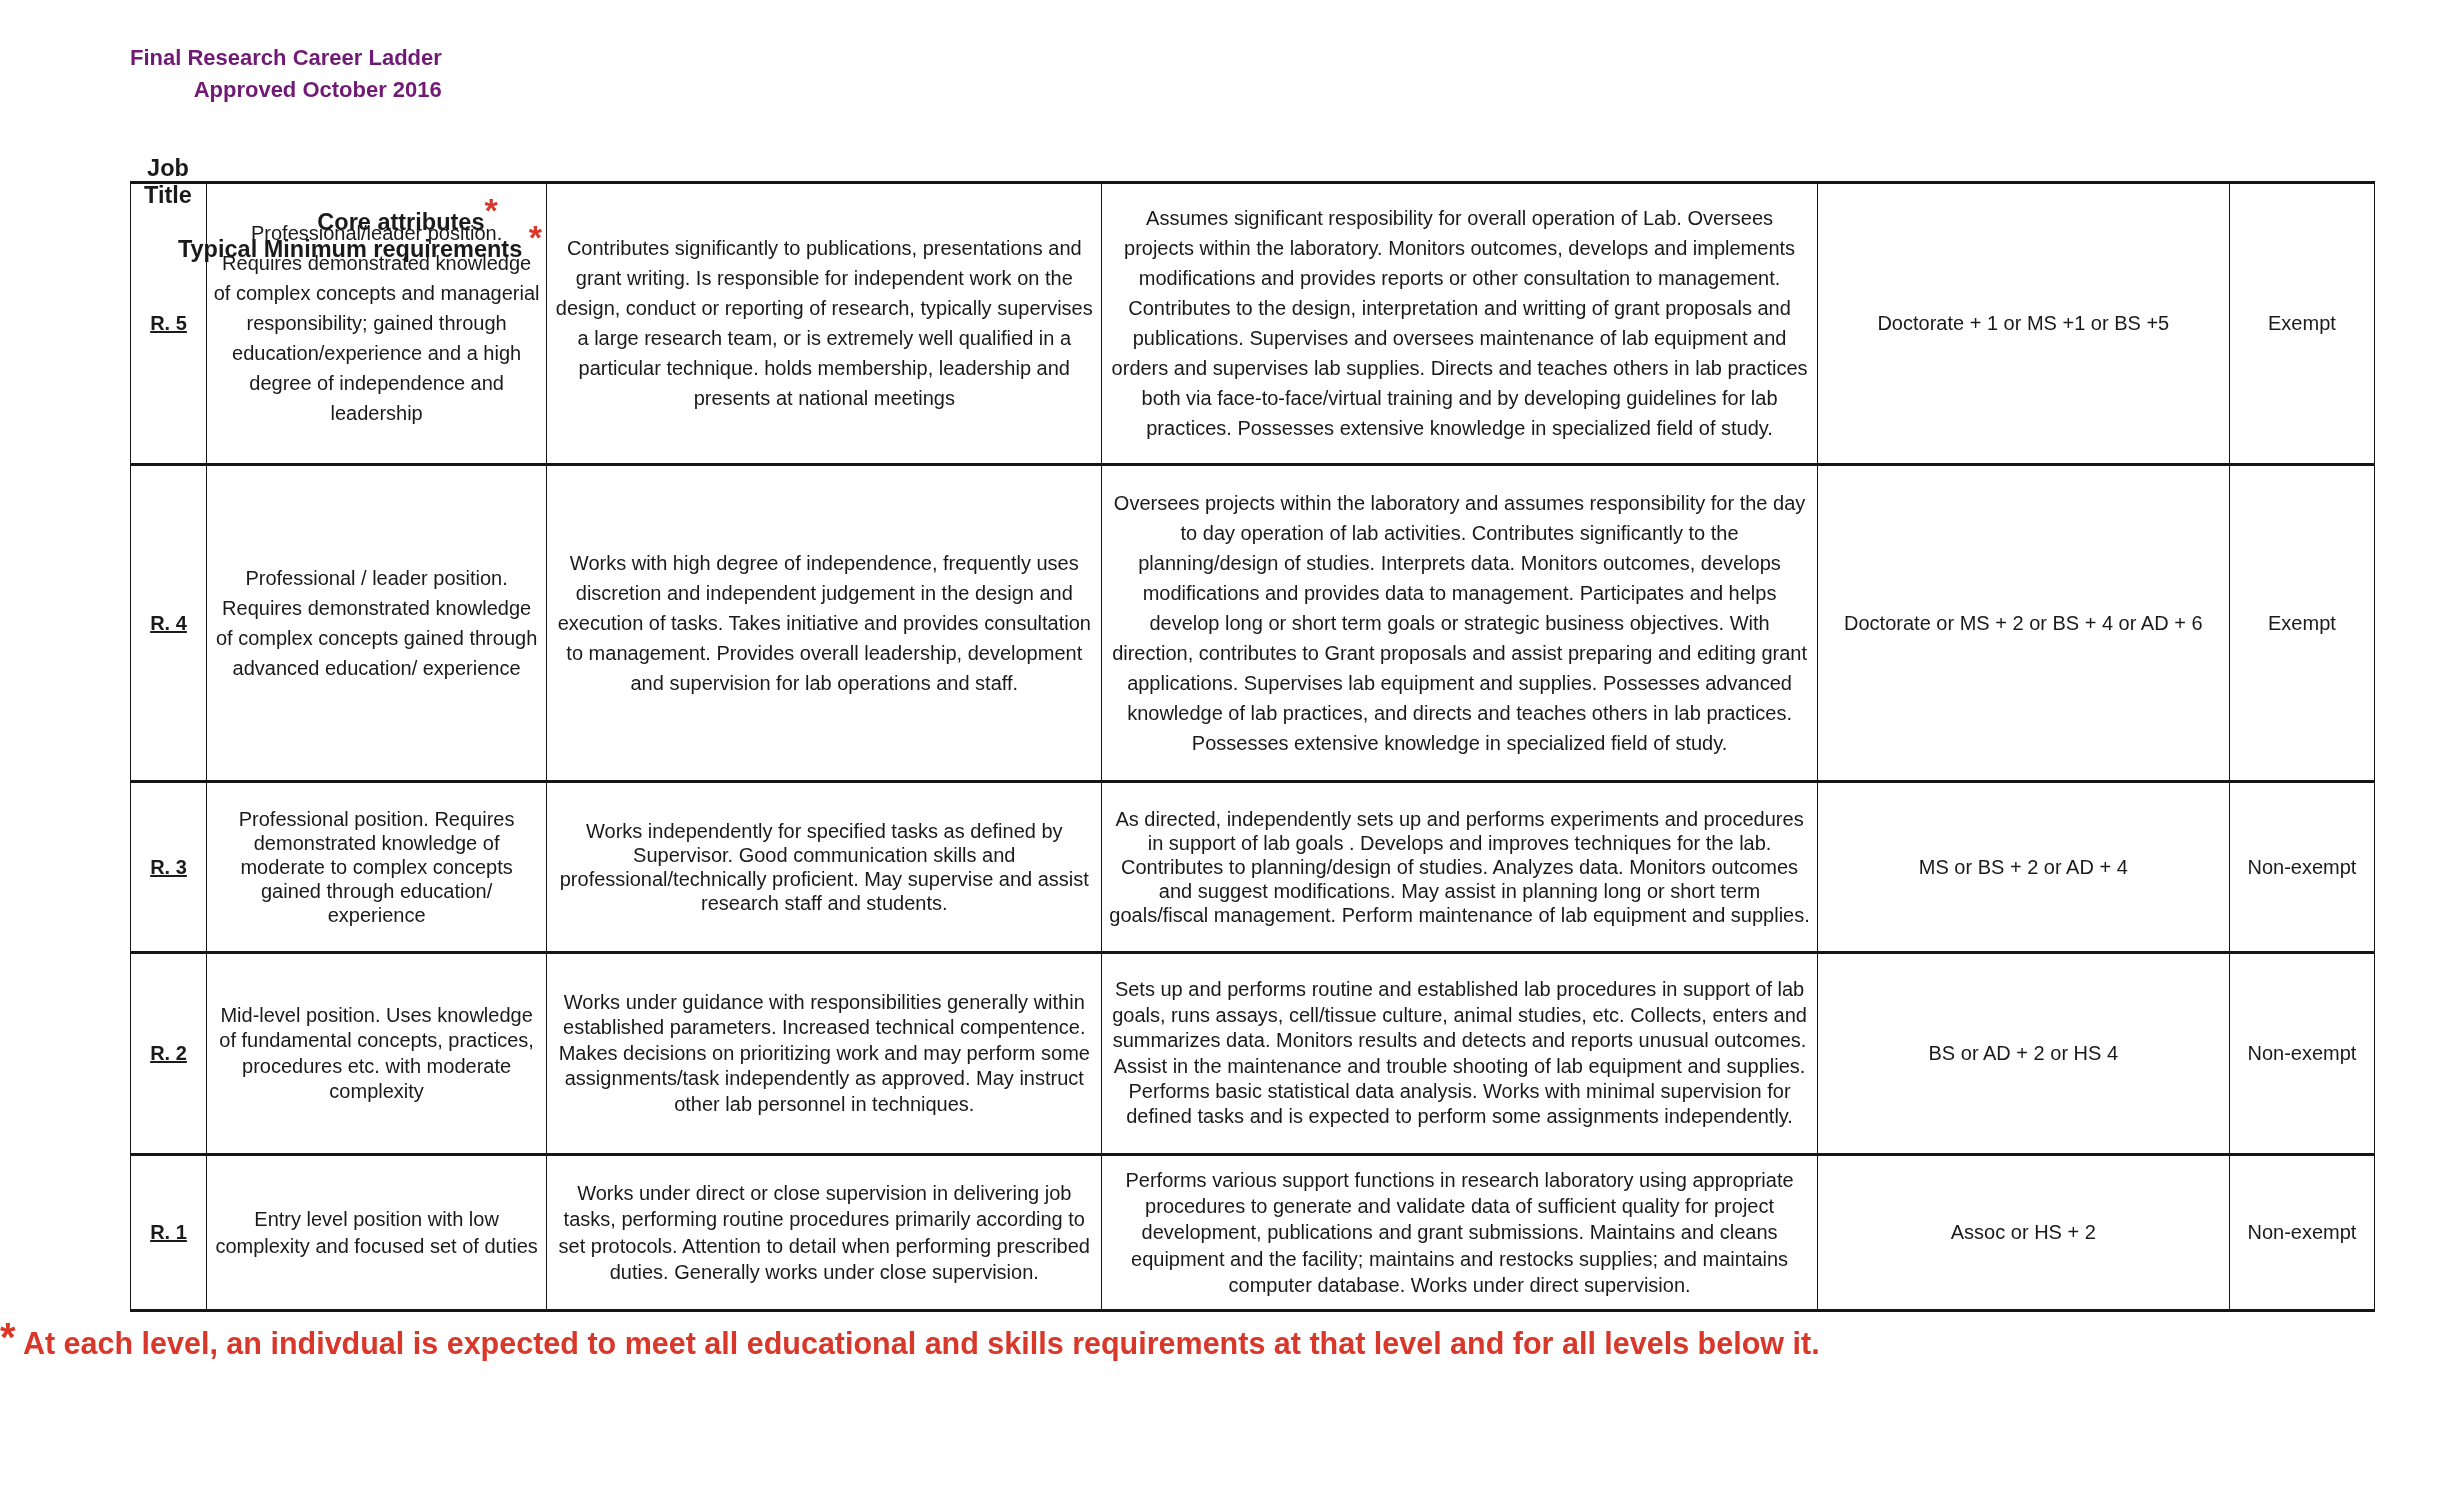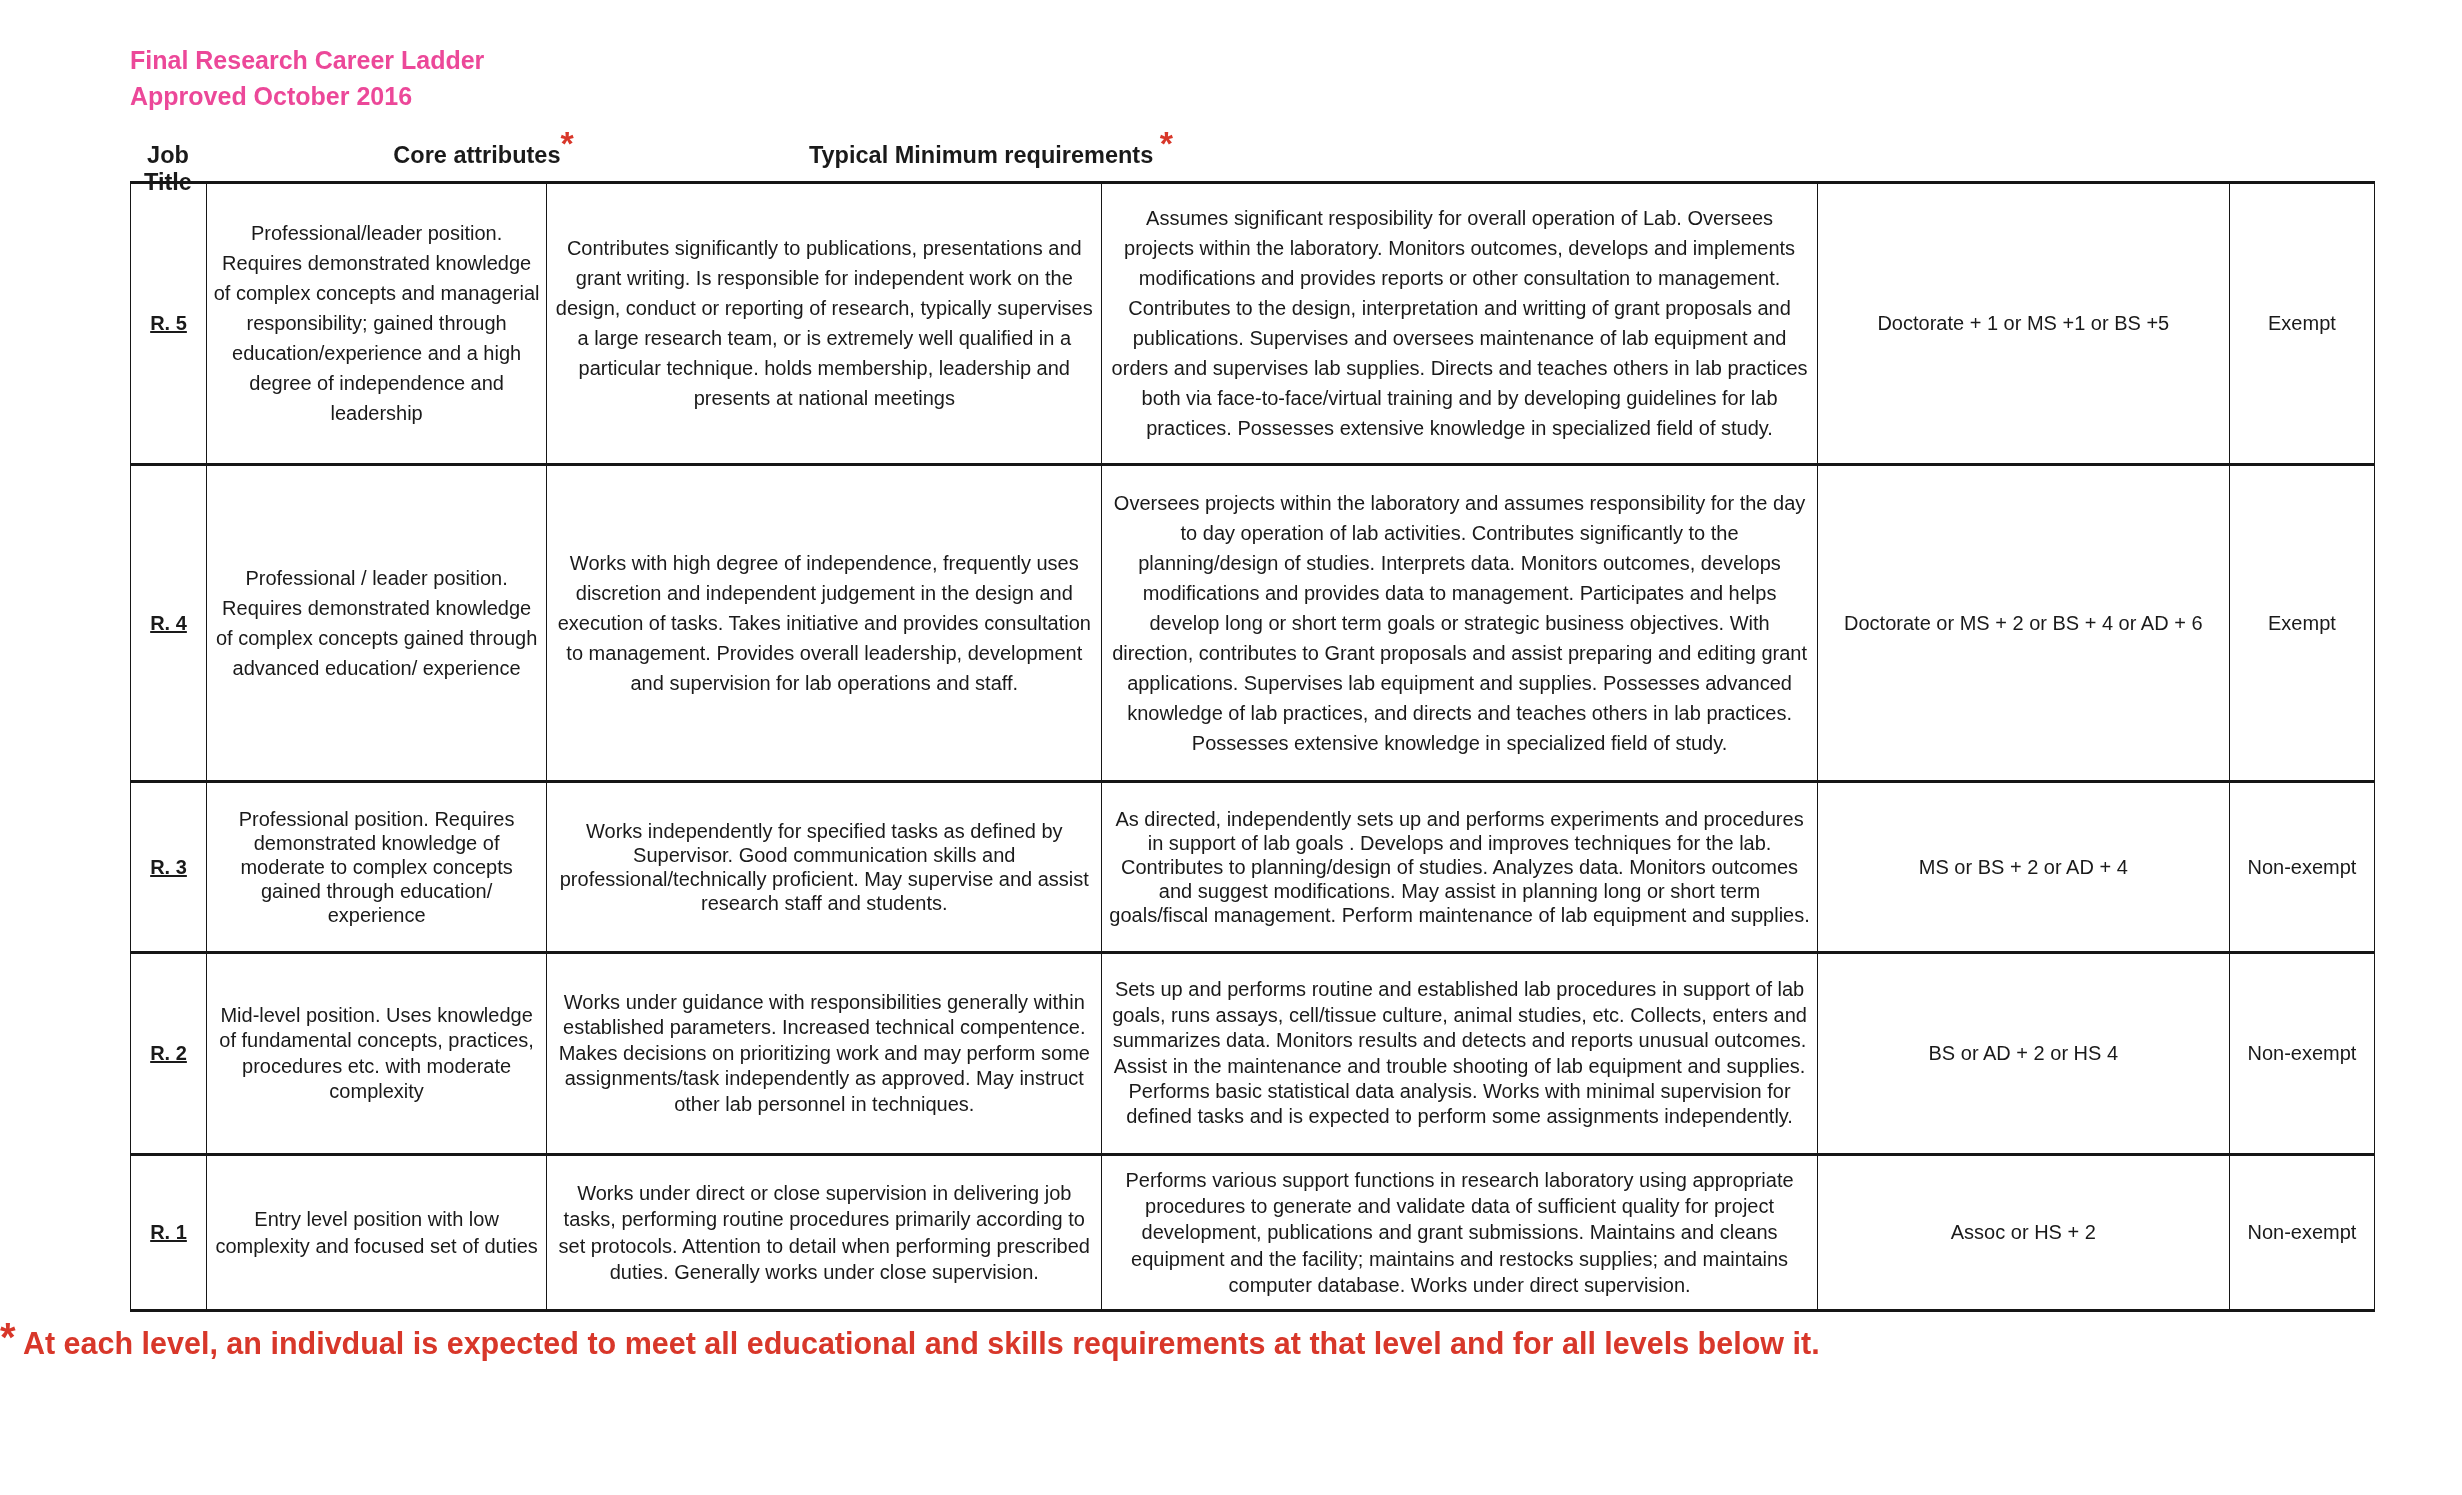--- a/index.html
+++ b/index.html
@@ -9,33 +9,35 @@
     height: 1495px;
     background: #ffffff;
     font-family: "Liberation Sans", sans-serif;
     color: #1a1a1a;
     overflow: hidden;
   }
   .doc-title {
     position: absolute;
     left: 130px;
     top: 42px;
-    color: #ec4899;
-    font-size: 25px;
+    color: #701a75;
+    font-size: 22px;
     font-weight: bold;
     line-height: 1.45;
+    text-align: right;
   }
   .col-headers {
     position: absolute;
     left: 130px;
-    top: 142px;
+    top: 155px;
     width: 2245px;
     display: flex;
     font-size: 23.5px;
     font-weight: bold;
+    flex-direction: column;
   }
   .col-head { text-align: center; }
   .ch-job     { width: 76px; }
   .ch-scope   { width: 340px; }
   .ch-core    { width: 555px; }
   .ch-summary { width: 715px; }
   .ch-minreq  { width: 412px; text-align: right; }
   .ch-exempt  { width: 145px; }
   .asterisk {
     color: #d8372a;

